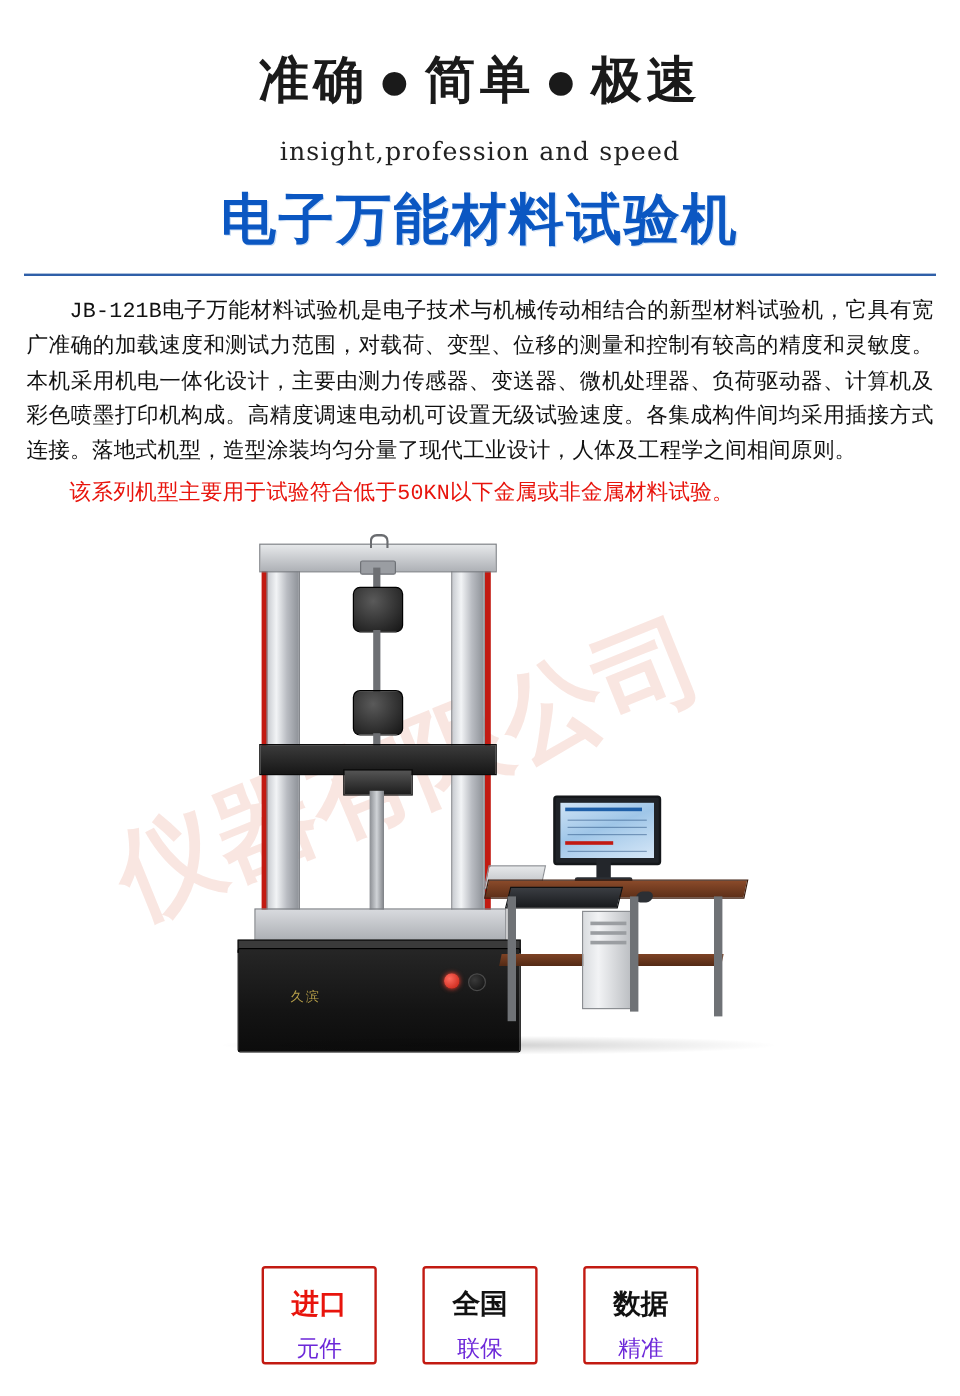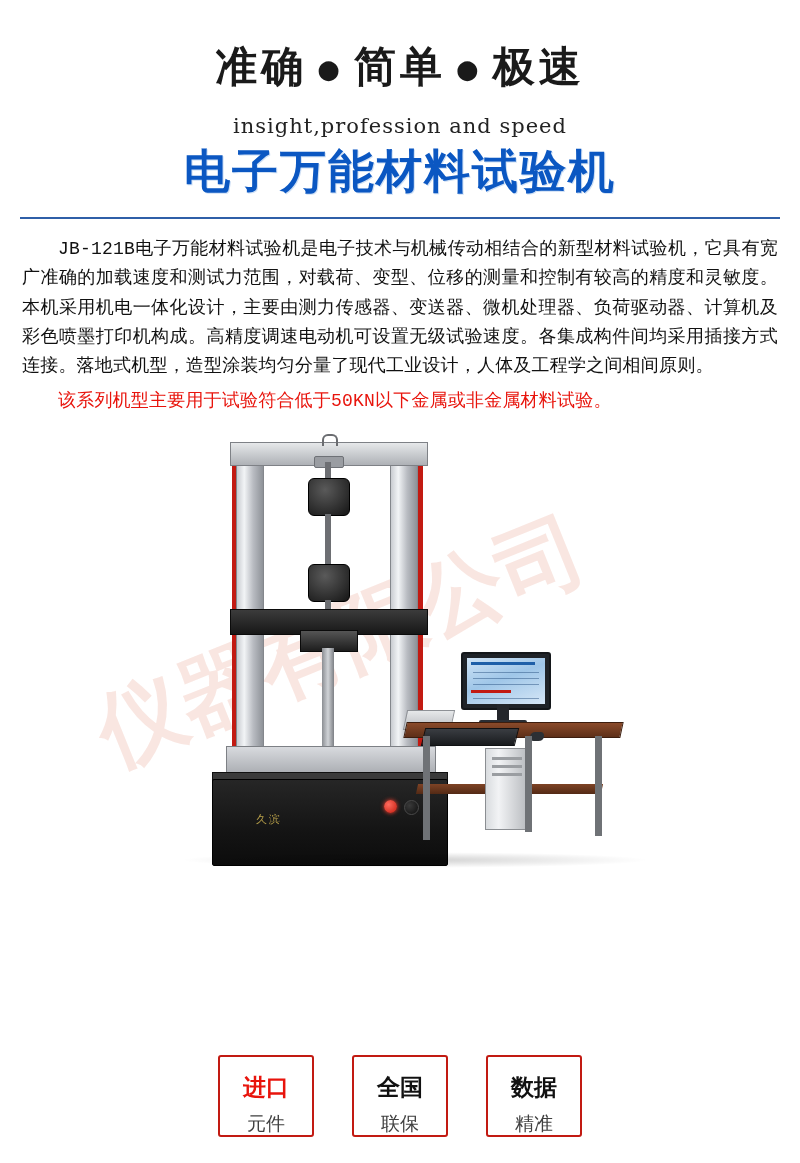--- a/index.html
+++ b/index.html
@@ -45,21 +45,21 @@
     color: #222;
     letter-spacing: 1px;
     margin-top: 24px;
   }
   .title-cn {
     font-family: "DejaVu Sans", sans-serif;
     font-size: 46px;
     font-weight: bold;
     color: #0b57c2;
     letter-spacing: 2px;
-    margin-top: 3px;
+    margin-top: 14px;
     text-shadow: 1px 1px 0 #cfe0f5;
   }
   .divider {
     width: 760px;
     height: 2px;
     background: #2f5fa8;
     margin: 14px auto 0 auto;
   }
 
   
@@ -102,21 +102,21 @@
   .photo {
     position: relative;
     width: 800px;
     height: 470px;
     margin-top: 6px;
   }
 
   
   .machine {
     position: absolute;
-    left: 204px;
+    left: 190px;
     top: 12px;
     width: 250px;
     height: 420px;
   }
   .m-base {
     position: absolute;
     left: 8px;
     top: 345px;
     width: 234px;
     height: 85px;
@@ -435,23 +435,23 @@
   .feature .l1 {
     font-family: "DejaVu Sans", sans-serif;
     font-size: 23px;
     font-weight: bold;
     color: #111;
     line-height: 1.15;
     margin-top: 19px;
   }
   .feature .l1.red { color: #e8140c; }
   .feature .l2 {
-    font-family: Liberation Mono, monospace;
+    font-family: Liberation Serif, serif;
     font-size: 19px;
-    color: #404040;
+    color: #6d28d9;
     line-height: 1.2;
     margin-top: 14px;
   }
 </style>
 </head>
 <body>
 
 <div class="page">
 
   <div class="header">

